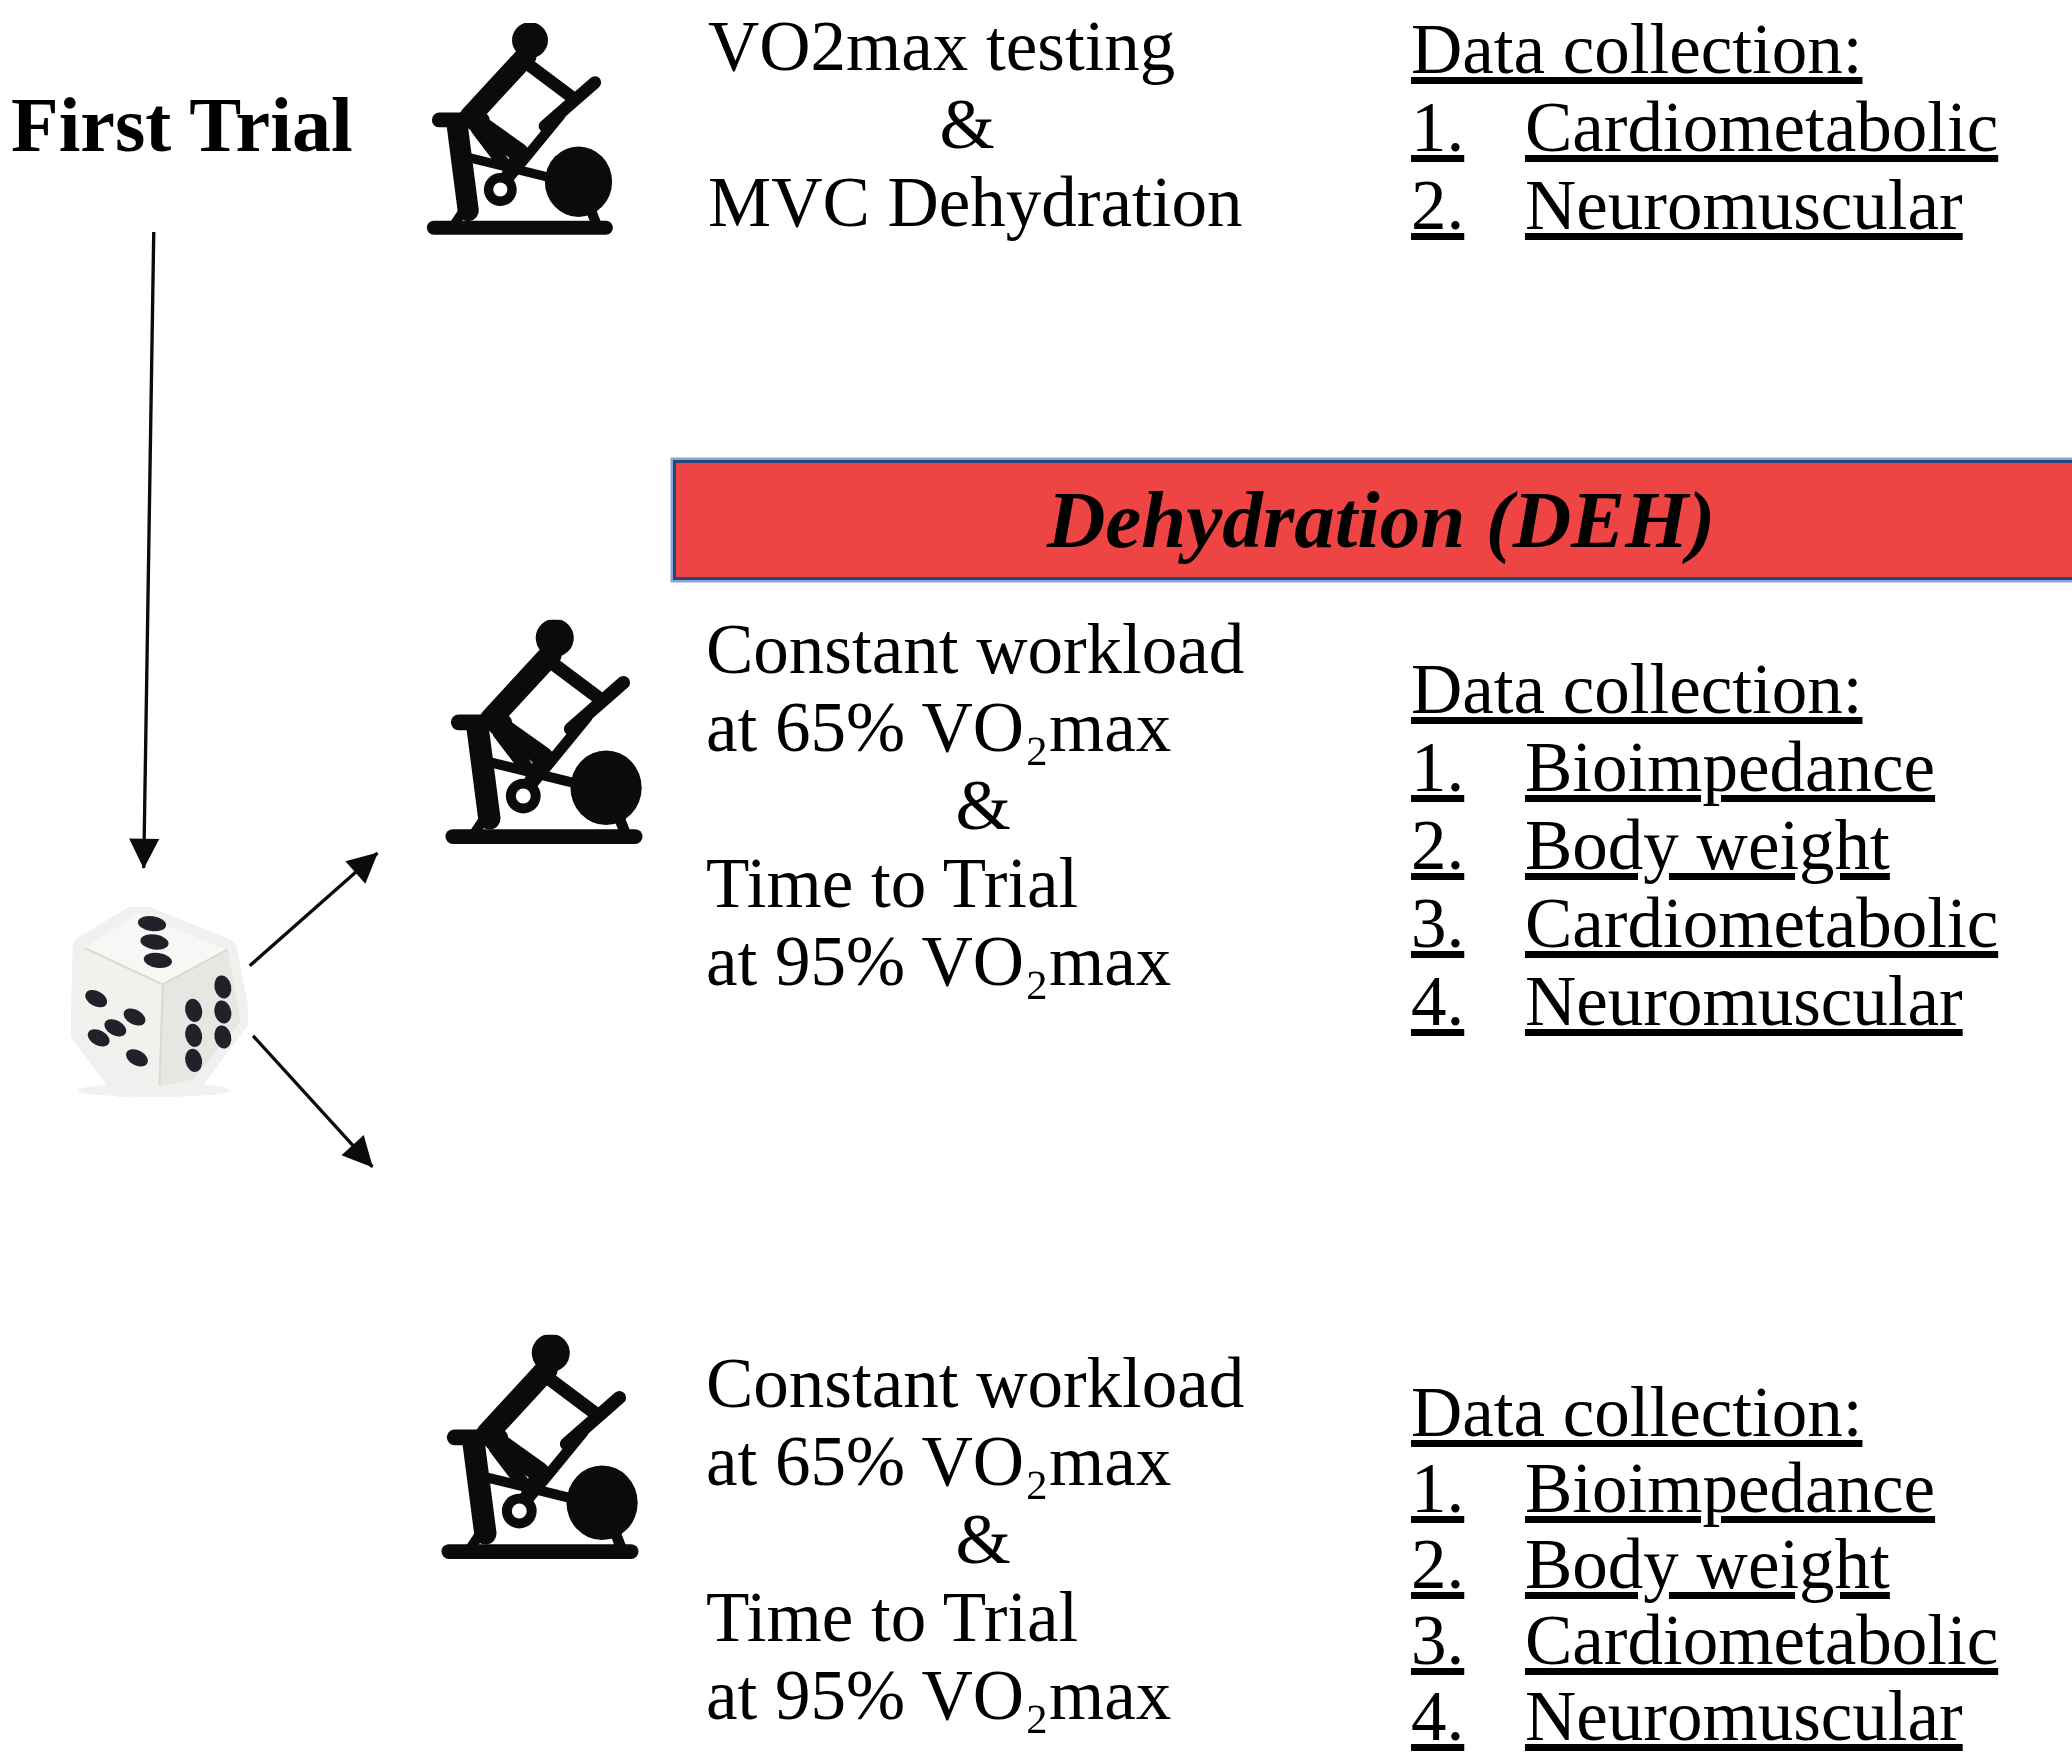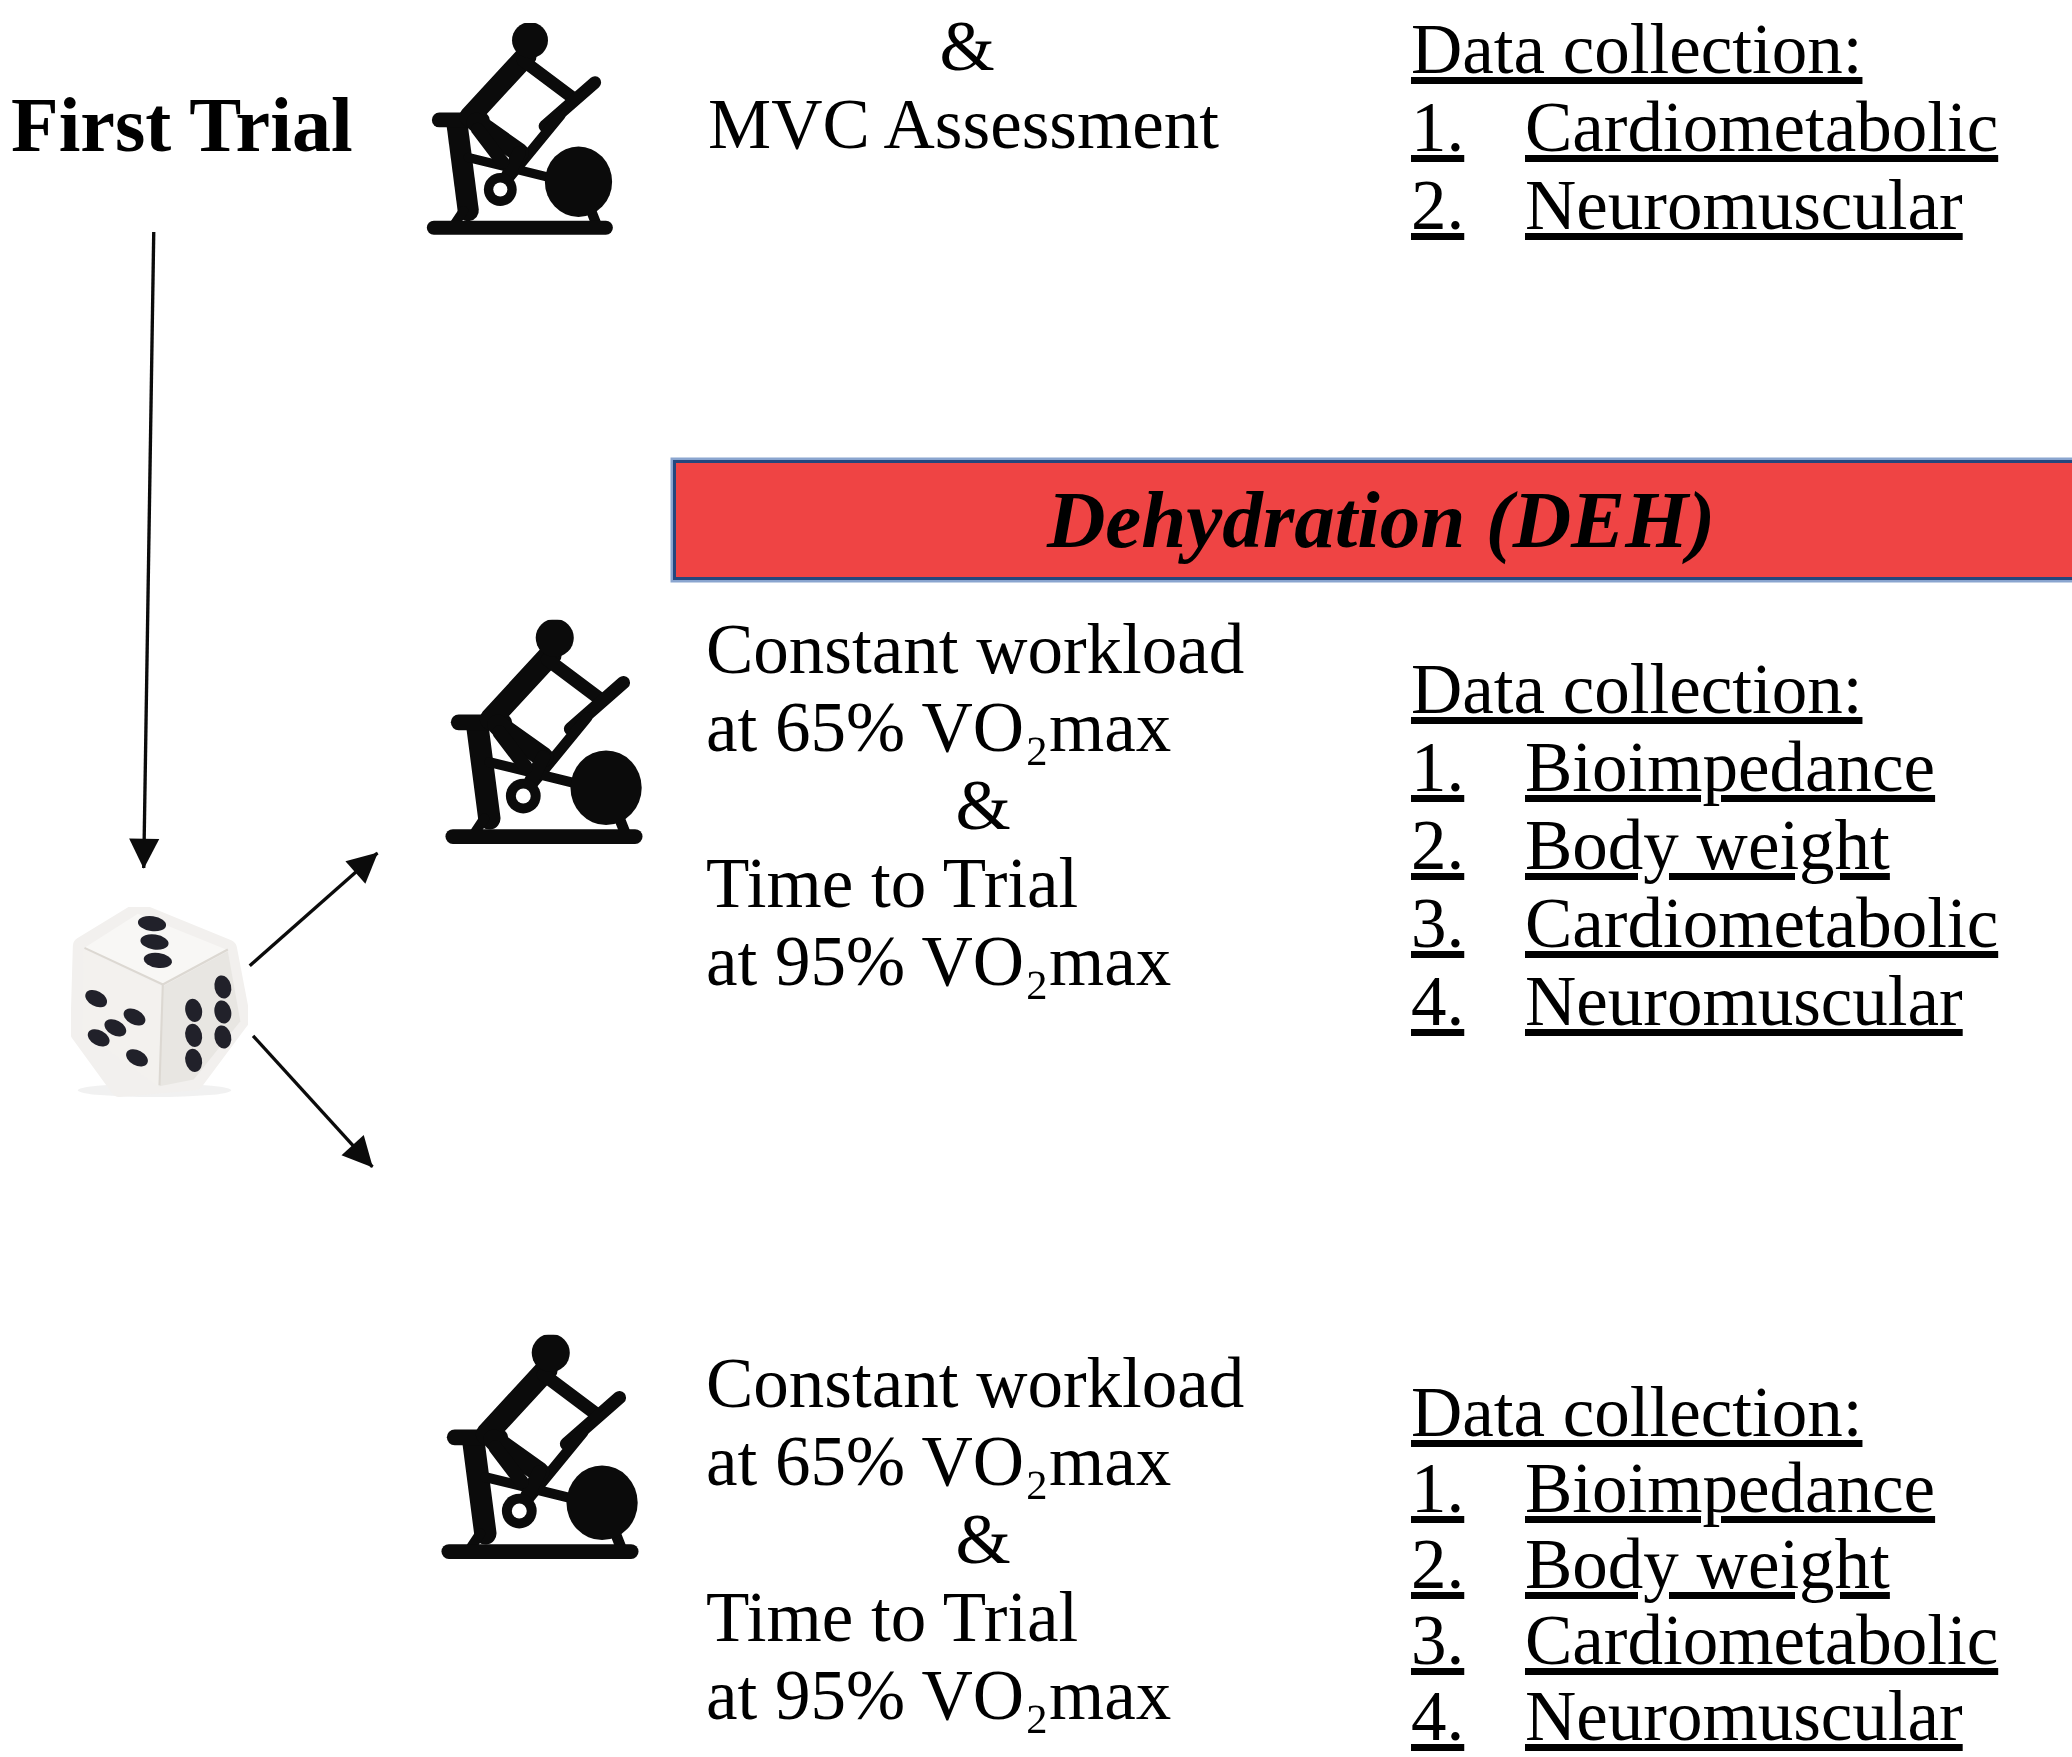--- a/index.html
+++ b/index.html
@@ -126,22 +126,23 @@
     <line class="arrow-line" x1="303" y1="1241" x2="446" y2="1398" marker-end="url(#ah)"></line>
   </svg>
 
   <div class="abs fv-label">First Trial</div>
 
   <svg class="abs" style="left:415px;top:23.4px" width="205" height="215" viewBox="0 0 250 275">
     <use href="#bike"></use>
   </svg>
 
   <div class="abs proto" style="left:708px;top:6.7px;width:518px">
+    <div>VO2max testing</div>
     <div class="center">&amp;</div>
-    <div>MVC Assessment</div>
+    <div>MVC Dehydration</div>
   </div>
 
   <div class="abs dl" style="left:1411px;top:10px">
     <div>Data collection:</div>
     <div class="li">
       <span class="num">1.</span>
       <span>Cardiometabolic</span>
     </div>
     <div class="li">
       <span class="num">2.</span>

